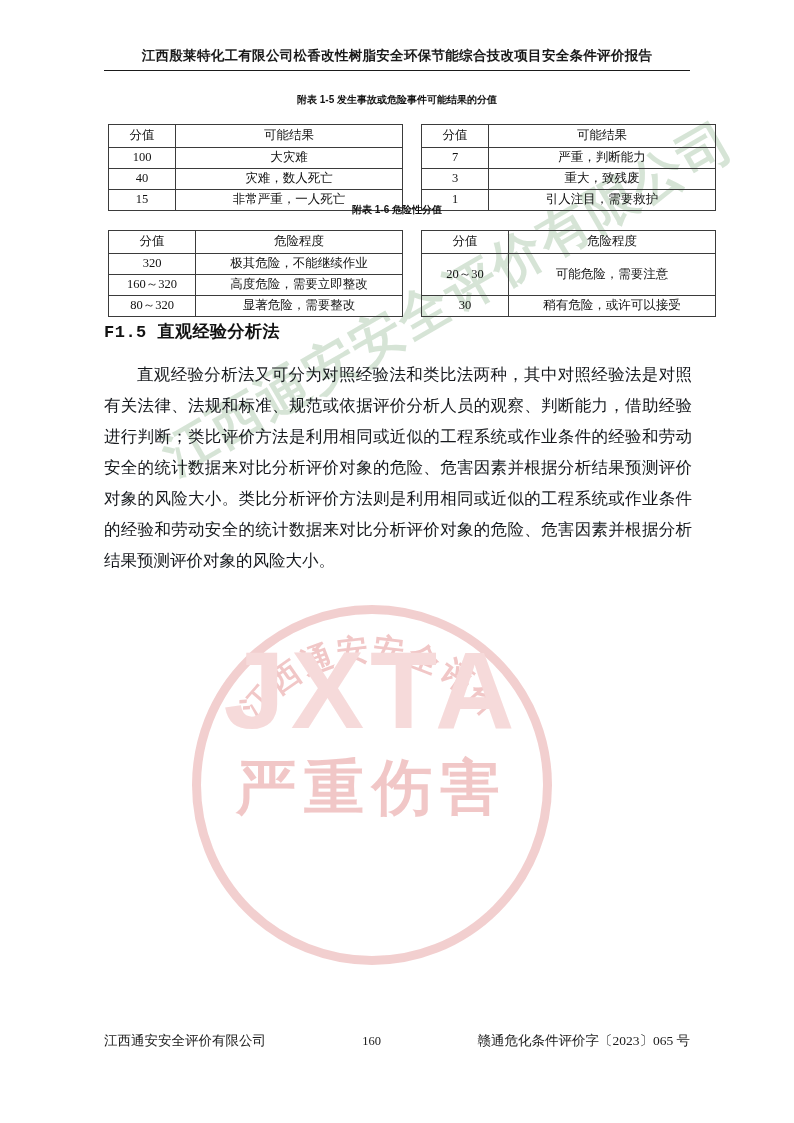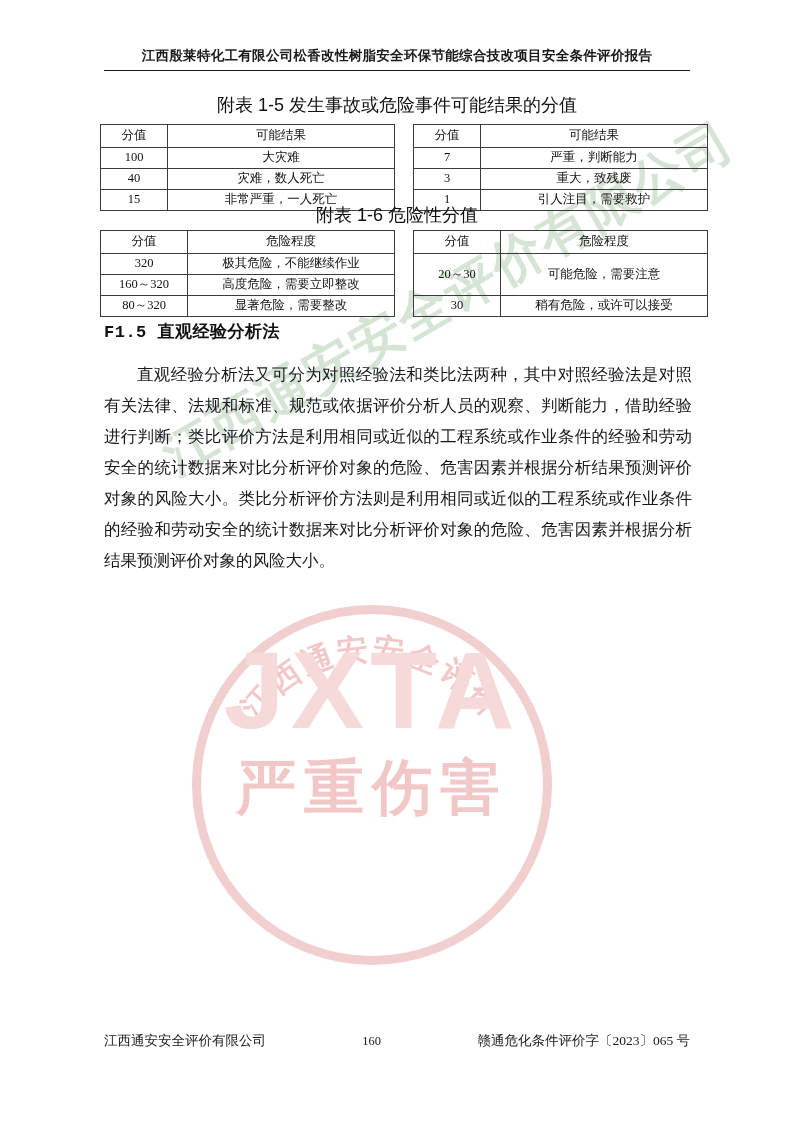--- a/index.html
+++ b/index.html
@@ -42,30 +42,30 @@
     top: 70px;
     left: 104px;
     width: 586px;
     height: 1px;
     background: #1a1a1a;
   }
 
   
   .table-caption {
     text-align: center;
-    font-weight: normal;
-    font-size: 18px;
+    font-weight: bold;
+    font-size: 10px;
     font-family: "Liberation Sans", sans-serif;
     color: #111;
   }
 
   
   .tbl-wrap {
     position: absolute;
-    left: 100px;
+    left: 108px;
     width: 586px;
   }
   table.doc-tbl {
     border-collapse: collapse;
     width: 586px;
     table-layout: fixed;
     font-family: "Liberation Serif", serif;
   }
   table.doc-tbl td, table.doc-tbl th {
     border: 1px solid #3b3b3b;

